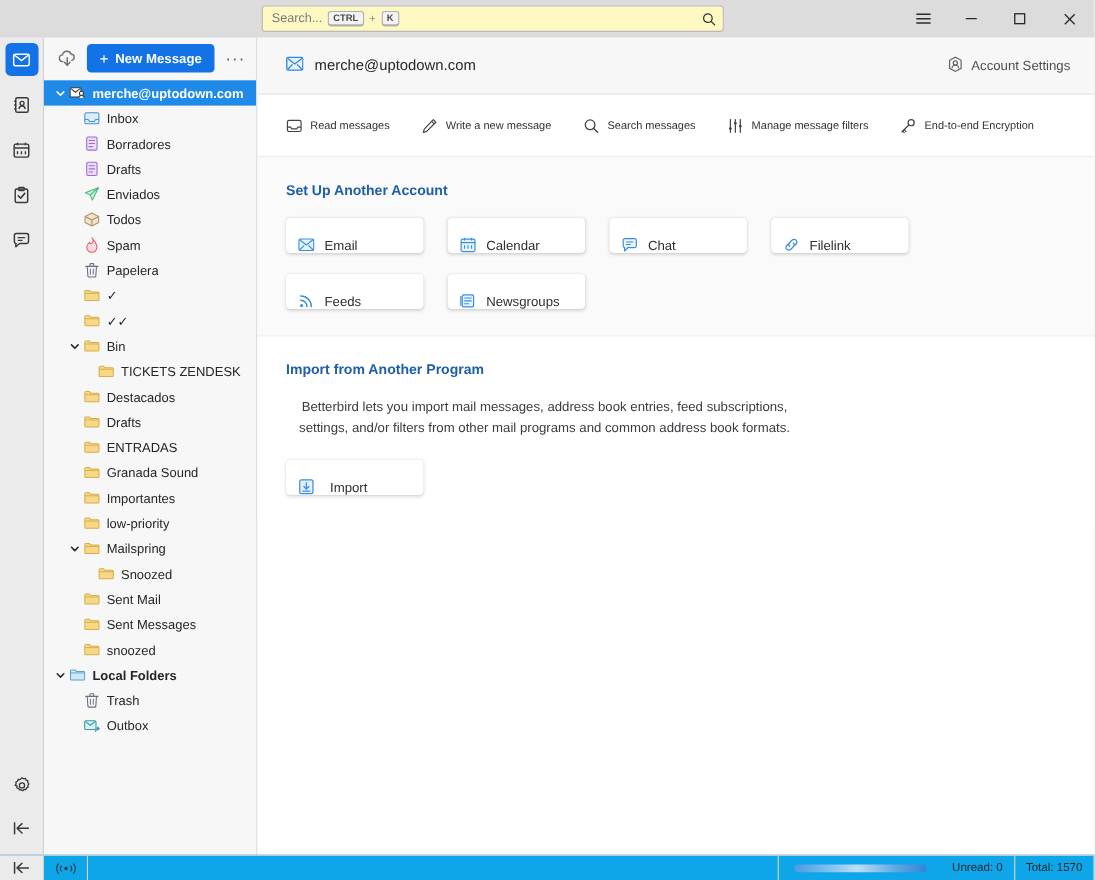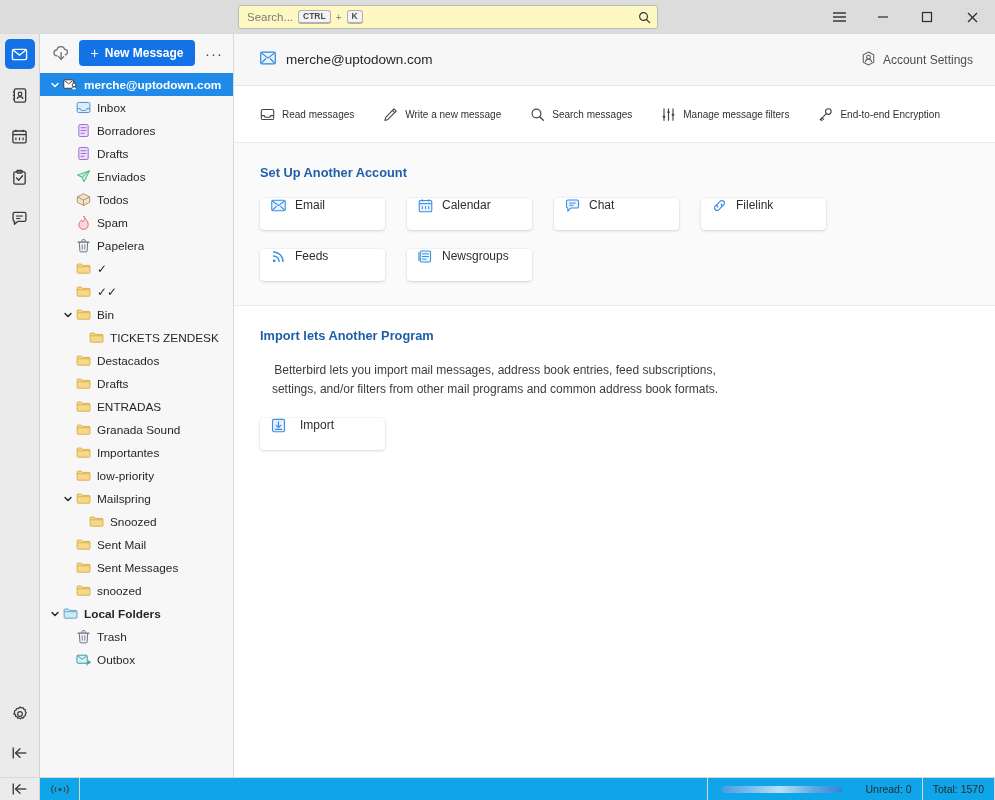--- a/index.html
+++ b/index.html
@@ -204,21 +204,21 @@
     font-size: 12.8px; font-weight: 700; color: #1f5fa8;
     margin-bottom: 18px;
   }
   .cardgrid { display: flex; flex-wrap: wrap; gap: 19px 22px; }
   .card {
     width: 125px; height: 32px;
     background: #fff;
     border-radius: 4px;
     box-shadow: 0 1px 3px rgba(0,0,0,0.14), 0 0 0 0.5px rgba(0,0,0,0.04);
     display: flex;
-    align-items: flex-start;
+    align-items: flex-end;
     gap: 9px;
     padding: 0 11px;
     font-size: 12px;
     color: #2c2e33;
   }
   .card .cicon { display: flex; color: #3a8ee0; }
   .sect-text {
     font-size: 12px; color: #3a3c42; line-height: 1.62;
     max-width: 470px; margin-bottom: 18px; text-align: center;
   }
@@ -840,21 +840,21 @@
                     <line x1="4.6" y1="10.8" x2="8.6" y2="10.8"></line>
                   </g>
                 </svg>
               </span>
               <span>Newsgroups</span>
             </div>
           </div>
       </div>
 
       <div class="sect white">
-        <div class="sect-title">Import lets Another Program</div>
+        <div class="sect-title">Import from Another Program</div>
         <div class="sect-text">Betterbird lets you import mail messages, address book entries, feed subscriptions, settings, and/or filters from other mail programs and common address book formats.</div>
         <div class="card import-card">
           <span class="cicon">
             <svg width="15" height="15" viewBox="0 0 16 16">
                 <rect x="1.6" y="1.4" width="12.8" height="13.2" rx="1.6" fill="#e4f0fb" stroke="#3a8ee0" stroke-width="1.2"></rect>
                 <line x1="8" y1="4.2" x2="8" y2="10" stroke="#3a8ee0" stroke-width="1.3" stroke-linecap="round"></line>
                 <path d="M5.6 7.8 L8 10.3 L10.4 7.8" fill="none" stroke="#3a8ee0" stroke-width="1.3" stroke-linecap="round" stroke-linejoin="round"></path>
                 <line x1="4.6" y1="12.2" x2="11.4" y2="12.2" stroke="#3a8ee0" stroke-width="1.3" stroke-linecap="round"></line>
               </svg>
           </span>

